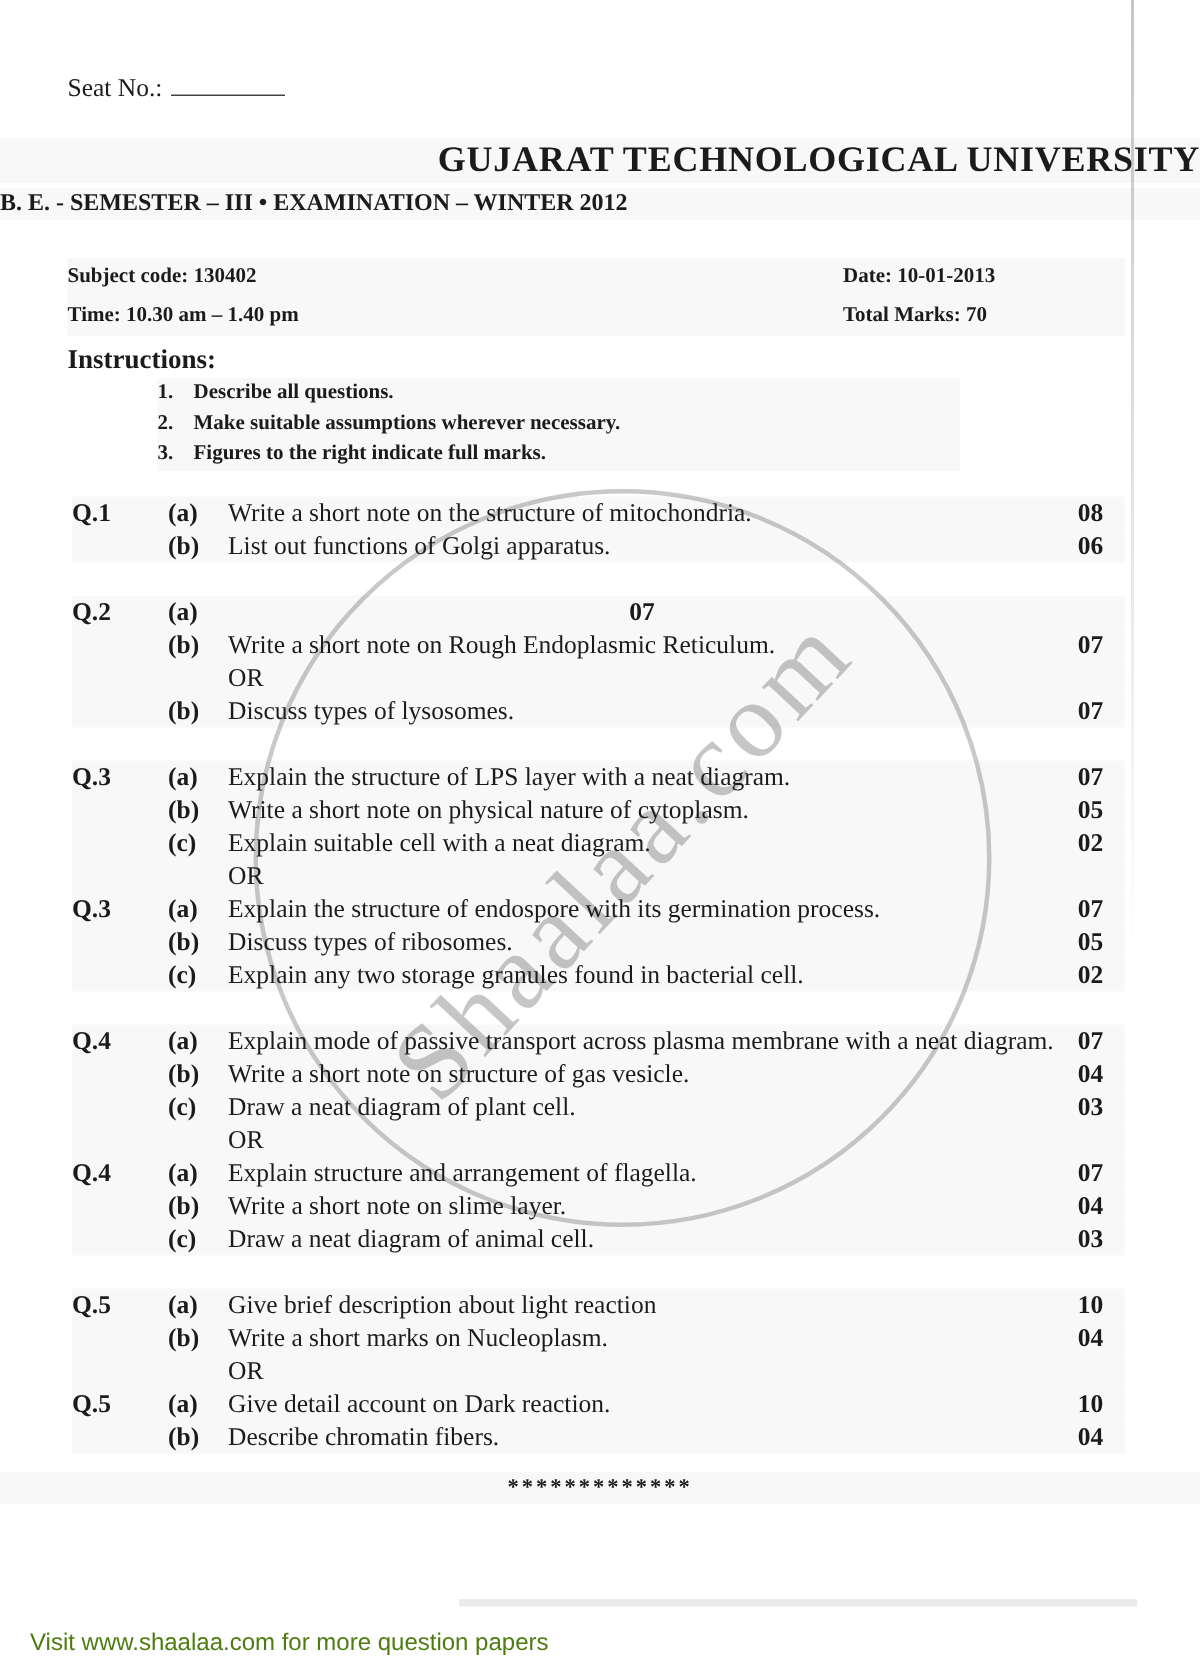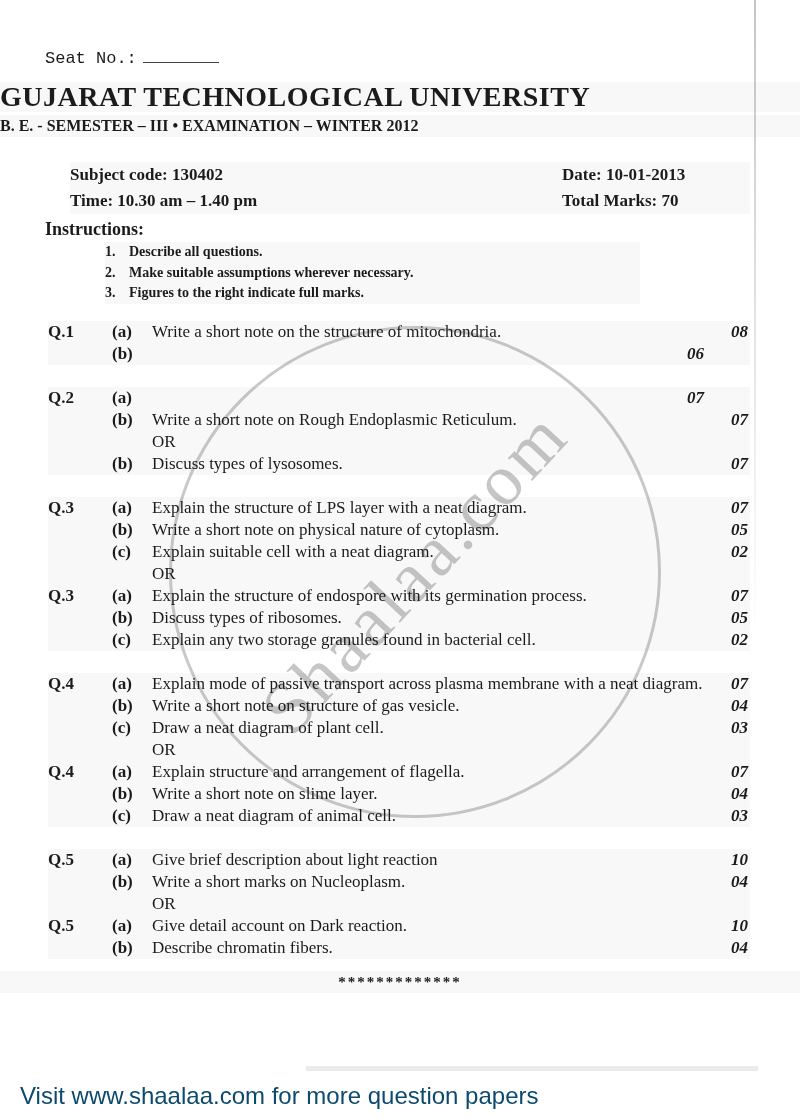--- a/index.html
+++ b/index.html
@@ -24,53 +24,53 @@
 
   
   .scan-edge-right { position:absolute; left:754px; top:0; width:2px; height:640px; z-index:2;
     background:linear-gradient(rgba(90,90,90,0.35), rgba(90,90,90,0)); }
   .scan-edge-bottom { position:absolute; left:306px; top:1066px; width:452px; height:5px;
     background:rgba(0,0,0,0.08); z-index:2; }
 
   .band { background:rgba(120,120,120,0.05); }
 
   
-  .topline { display:flex; justify-content:flex-start; padding:48px 116px 0 45px; font-size:17px; line-height:22px;font-family:Liberation Mono, monospace; }
+  .topline { display:flex; justify-content:flex-start; padding:48px 116px 0 45px; font-size:17px; line-height:22px; }
   .underline { display:inline-block; border-bottom:1.5px solid #444; height:13px; }
   .ul-seat { width:76px; margin-left:6px; }
   .ul-enrol { width:100px; margin-left:4px; }
 
   
-  .page-title { text-align:left; font-weight:bold; font-size:28px; letter-spacing:0.5px; margin-top:12px; line-height:30px; }
+  .page-title { text-align:right; font-weight:bold; font-size:24px; letter-spacing:0.5px; margin-top:22px; line-height:30px; }
   .page-subtitle { font-weight:bold; font-size:16px; margin-top:3px; line-height:22px; }
 
   
   .meta { margin:25px 50px 0 45px; }
-  .meta-row { display:flex; font-weight:bold; font-size:17px; line-height:26px;margin-left:25px; }
+  .meta-row { display:flex; font-weight:bold; font-size:14px; line-height:26px; }
   .meta-left { flex:1; }
   .meta-right { width:188px; }
 
   
   .instr-heading { margin:2px 50px 0 45px; font-weight:bold; font-size:18px; line-height:26px; }
   .i-item { display:flex; margin:0 160px 0 105px; font-weight:bold; font-size:14px; line-height:20.5px; }
   .i-num { width:24px; flex:none; }
 
   
   .questions { margin:17px 50px 0 48px; }
   .qrow { display:grid; grid-template-columns:64px 40px 1fr 44px; font-size:17px; line-height:22px; }
   .qrow.gap { margin-top:22px; }
   .qcol, .pcol, .mcol { font-weight:bold; }
-  .mcol { text-align:right; padding-right:2px;font-style:italic; }
+  .mcol { text-align:center; padding-right:2px; }
   .tcol.justify { text-align:justify; }
   .orrow .tcol { font-weight:normal; }
 
   .stars { text-align:center; font-weight:bold; font-size:15px; letter-spacing:2px; margin-top:12px; line-height:22px; }
 
   .site-footer {
-    font-family:"Liberation Sans", sans-serif; font-size:24px; color:#0c4a6e;
+    font-family:"Liberation Sans", sans-serif; font-size:16px; color:#4d7c0f;
     margin:10px 0 0 20px; line-height:23px;
   }
 </style>
 </head>
 <body>
 
 <div class="scan">
 
   <div class="wm">
     <div class="wm-circle"></div>
@@ -120,20 +120,21 @@
     <div class="questions" id="q-host">
         <div class="qrow band">
     <span class="qcol">Q.1</span>
     <span class="pcol">(a)</span>
     <span class="tcol">Write a short note on the structure of mitochondria.</span>
     <span class="mcol">08</span>
   </div>
         <div class="qrow band">
     <span class="qcol"></span>
     <span class="pcol">(b)</span>
+    <span class="tcol">List out functions of Golgi apparatus.</span>
     <span class="mcol">06</span>
   </div>
         <div class="qrow band gap">
     <span class="qcol">Q.2</span>
     <span class="pcol">(a)</span>
     <span class="mcol">07</span>
   </div>
         <div class="qrow band">
     <span class="qcol"></span>
     <span class="pcol">(b)</span>

